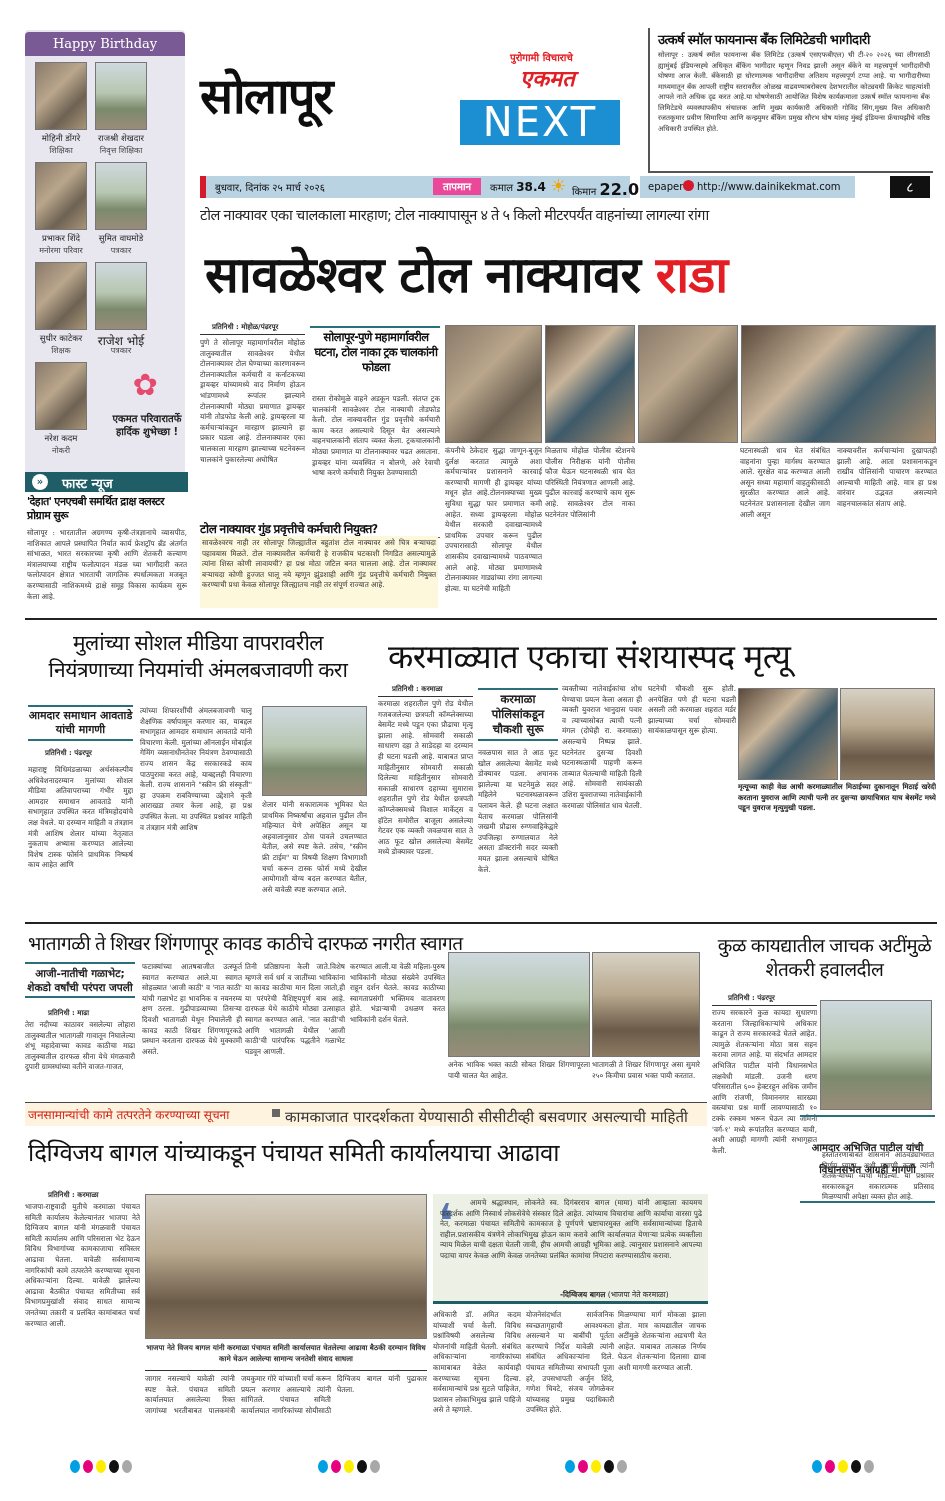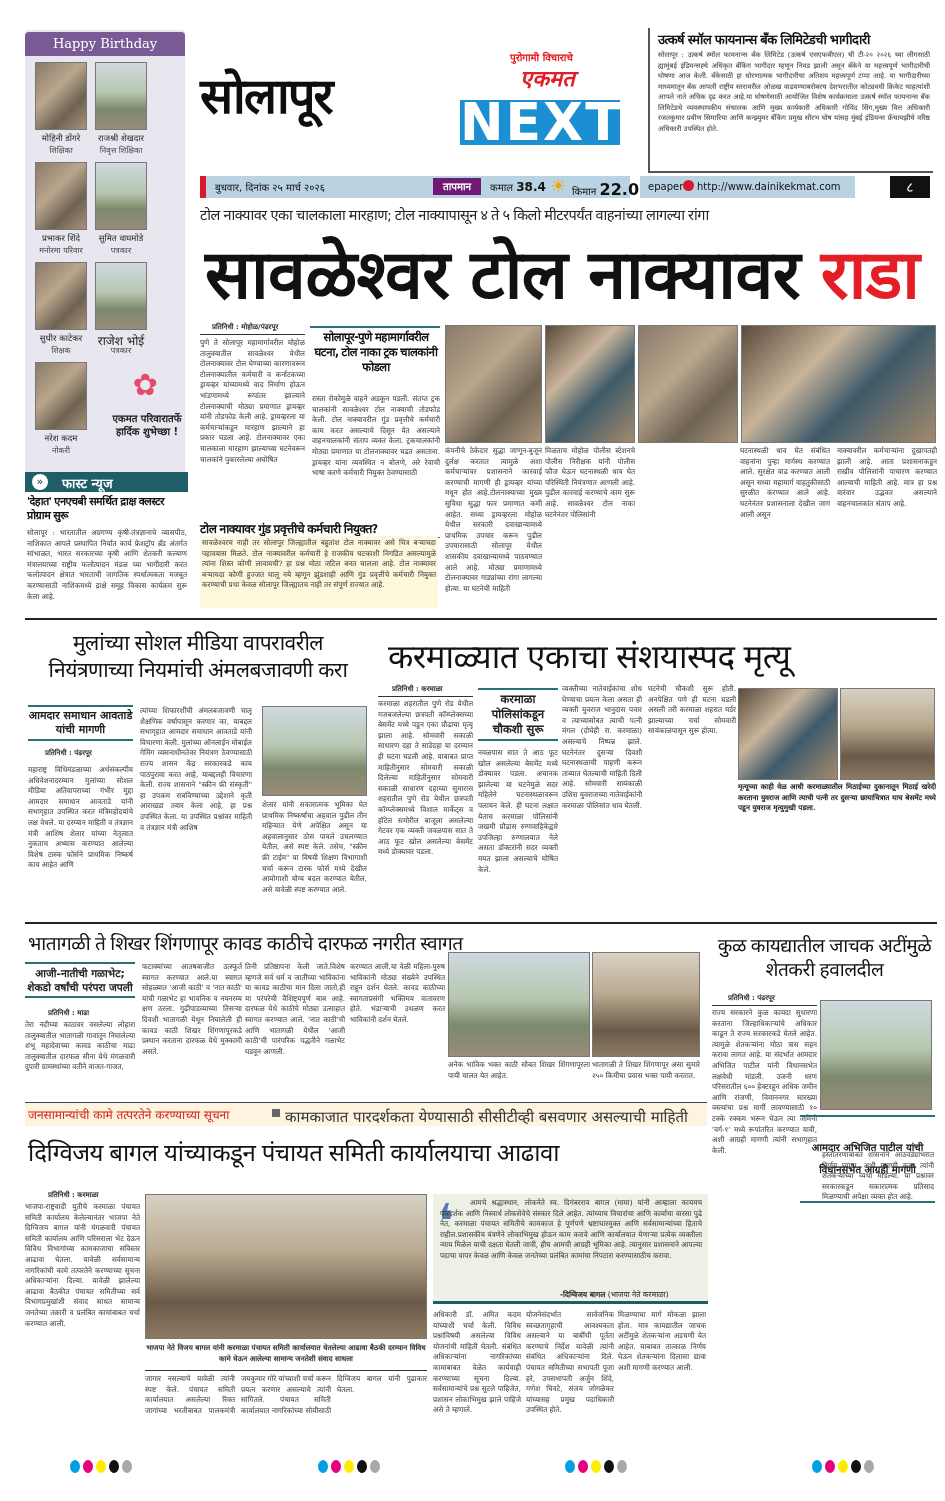--- a/index.html
+++ b/index.html
@@ -46,49 +46,49 @@
     <div class="abs" style="left: 29px; top: 432px; width: 64px; font-size: 8.5px; text-align: center; color: rgb(34, 34, 34);">नरेश कदम</div>
     <div class="abs" style="left: 29px; top: 444px; width: 64px; font-size: 8px; text-align: center; color: rgb(68, 68, 68);">नोकरी</div>
   </div>
 
 <div class="abs" style="left:125px;top:367px;width:40px;height:40px;font-size:30px;color:#e64a6e;text-align:center">✿</div>
 <div class="abs" style="left:112px;top:412px;width:70px;font-size:10px;font-weight:bold;text-align:center;line-height:13px;color:#222">एकमत परिवारातर्फे हार्दिक शुभेच्छा !</div>
 
 <div class="abs hl" style="left:200px;top:52px;font-size:49px;line-height:90px;color:#0d0d0d;letter-spacing:-2px">सोलापूर</div>
 <div class="abs" style="left:510px;top:50px;font-size:10px;font-weight:bold;color:#e31e24">पुरोगामी विचाराचे</div>
 <div class="abs" style="left:520px;top:62px;font-size:22px;font-weight:bold;font-style:italic;color:#e31e24;font-family:'DejaVu Serif',serif">एकमत</div>
-<div class="abs" style="left:460px;top:100px;width:160px;height:45px;background:#1b8fd1;color:#fff;font-size:52px;font-weight:bold;font-family:'DejaVu Sans',sans-serif;line-height:45px;text-align:center;letter-spacing:2px">
+<div class="abs" style="left:460px;top:100px;width:160px;height:45px;background:#1b8fd1;color:#fff;font-size:40px;font-weight:normal;font-family:'DejaVu Sans',sans-serif;line-height:45px;text-align:center;letter-spacing:2px">
   <span>NEXT</span>
 </div>
 
 <div class="abs" style="left:200px;top:176px;width:430px;height:22px;background:#b9d3e3"></div>
 <div class="abs" style="left:200px;top:176px;width:6px;height:22px;background:#d7192c"></div>
 <div class="abs" style="left:215px;top:180px;font-size:10px;color:#111">बुधवार, दिनांक २५ मार्च २०२६</div>
-<div class="abs" style="left:433px;top:178px;width:48px;height:17px;background:#701a75;color:#fff;font-size:10px;font-weight:bold;text-align:center;line-height:17px">तापमान</div>
+<div class="abs" style="left:433px;top:178px;width:48px;height:17px;background:#ec4899;color:#fff;font-size:10px;font-weight:bold;text-align:center;line-height:17px">तापमान</div>
 <div class="abs" style="left:490px;top:180px;font-size:10px;color:#111">
   <span>कमाल</span>
   <b style="font-size:12px">38.4</b>
 </div>
 <div class="abs" style="left:550px;top:175px;font-size:18px;color:#f0a400">☀</div>
 <div class="abs" style="left:572px;top:180px;font-size:10px;color:#111">
   <span>किमान</span>
   <b style="font-size:16px">22.0</b>
 </div>
 <div class="abs" style="left:640px;top:176px;width:215px;height:22px;background:#b9d3e3"></div>
 <div class="abs" style="left:648px;top:181px;font-size:10px;color:#111">epaper</div>
 <div class="abs" style="left:683px;top:180px;width:11px;height:11px;border-radius:50%;background:#d7192c"></div>
 <a class="abs" style="left:697px;top:181px;font-size:10px;color:#111;text-decoration:none">http://www.dainikekmat.com</a>
 <div class="abs" style="left:890px;top:176px;width:40px;height:22px;background:#111;color:#fff;font-size:14px;text-align:center;line-height:22px">८</div>
 
 <div class="abs" style="left:648px;top:28px;width:285px;height:145px;border-left:2px solid #555;border-bottom:2px solid #555"></div>
 <div class="abs hl" style="left:658px;top:30px;font-size:13px">उत्कर्ष स्मॉल फायनान्स बँक लिमिटेडची भागीदारी</div>
 <div class="abs body-text" style="left:658px;top:50px;width:272px;height:118px;font-size:7px;line-height:10.5px">सोलापूर : उत्कर्ष स्मॉल फायनान्स बँक लिमिटेड (उत्कर्ष एसएफबीएल) ची टी-२० २०२६ च्या लीगसाठी ह्यामुंबई इंडियन्सह्चे अधिकृत बँकिंग भागीदार म्हणून निवड झाली असून बँकेने या महत्त्वपूर्ण भागीदारीची घोषणा आज केली. बँकेसाठी हा धोरणात्मक भागीदारीचा अतिशय महत्त्वपूर्ण टप्पा आहे. या भागीदारीच्या माध्यमातून बँक आपली राष्ट्रीय स्तरावरील ओळख वाढवण्याबरोबरच देशभरातील कोट्यवधी क्रिकेट चाहत्यांशी आपले नाते अधिक दृढ करत आहे.या घोषणेसाठी आयोजित विशेष कार्यक्रमाला उत्कर्ष स्मॉल फायनान्स बँक लिमिटेडचे व्यवस्थापकीय संचालक आणि मुख्य कार्यकारी अधिकारी गोविंद सिंग,मुख्य वित्त अधिकारी रजतकुमार प्रवीण सिमारिया आणि कन्झ्युमर बँकिंग प्रमुख सौरभ घोष यांसह मुंबई इंडियन्स फ्रँचायझीचे वरिष्ठ अधिकारी उपस्थित होते.</div>
 
 <div class="abs hl" style="left:200px;top:204px;width:740px;font-size:14.5px;font-weight:normal;color:#222">टोल नाक्यावर एका चालकाला मारहाण; टोल नाक्यापासून ४ ते ५ किलो मीटरपर्यंत वाहनांच्या लागल्या रांगा</div>
-<div class="abs hl" style="left:205px;top:242px;font-size:68px;line-height:66px;white-space:nowrap">
+<div class="abs hl" style="left:205px;top:242px;font-size:50px;line-height:66px;white-space:nowrap">
   <span>सावळेश्वर टोल नाक्यावर</span>
   <span style="color:#e31e24">राडा</span>
 </div>
 
 <div class="abs byline" style="left:212px;top:322px">प्रतिनिधी : मोहोळ/पंढरपूर</div>
 <div class="abs rule" style="left:200px;top:334px;width:105px"></div>
 <div class="abs body-text" style="left:200px;top:338px;width:105px;height:172px">पुणे ते सोलापूर महामार्गावरील मोहोळ तालुक्यातील सावळेश्वर येथील टोलनाक्यावर टोल घेण्याच्या कारणावरून टोलनाक्यातील कर्मचारी व कर्नाटकच्या ड्रायव्हर यांच्यामध्ये वाद निर्माण होऊन भांडणामध्ये रूपांतर झाल्याने टोलनाक्याची मोठ्या प्रमाणात ड्रायव्हर यांनी तोडफोड केली आहे. ड्रायव्हरला या कर्मचाऱ्यांकडून मारहाण झाल्याने हा प्रकार घडला आहे. टोलनाक्यावर एका चालकाला मारहाण झाल्याच्या घटनेवरून चालकांने पुकारलेल्या अघोषित</div>
 
 <div class="abs" style="left:310px;top:326px;width:130px;height:2px;background:#2a6f7a"></div>
 <div class="abs hl" style="left:312px;top:330px;width:128px;font-size:11.5px;line-height:15px;text-align:center;font-weight:bold">सोलापूर-पुणे महामार्गावरील घटना, टोल नाका ट्रक चालकांनी फोडला</div>

